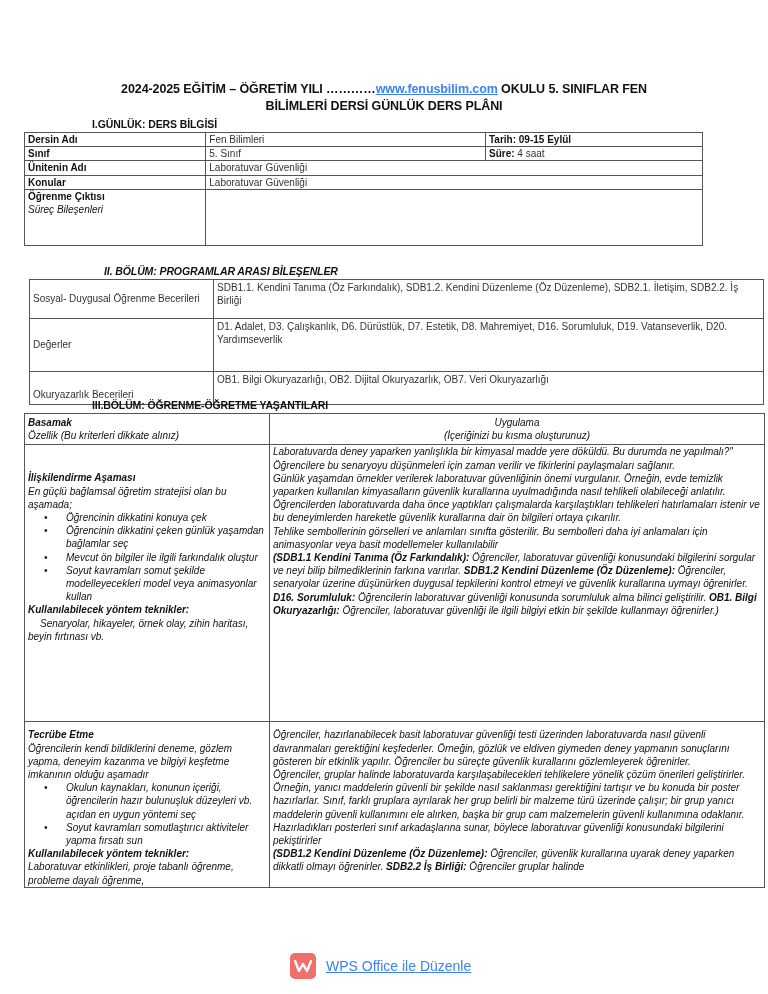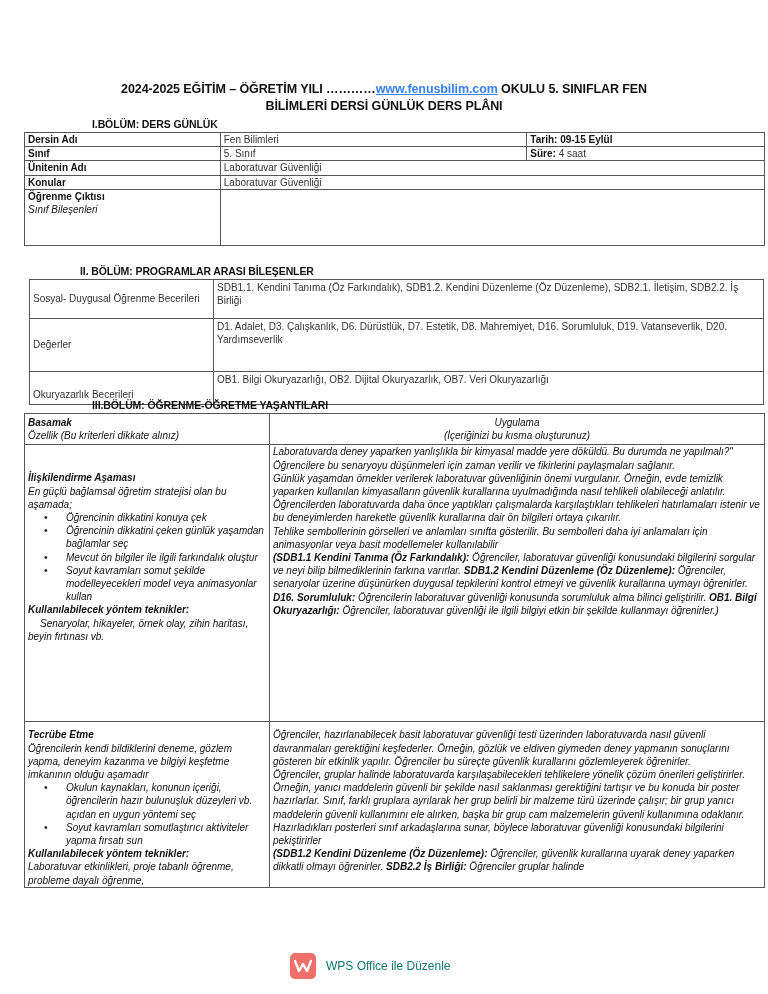--- a/index.html
+++ b/index.html
@@ -16,32 +16,32 @@
     .t1 td { height: 13px; }
     .t2 td { padding: 1px 3px; }
     .gray { color: #333; }
     ul { margin: 0; padding-left: 38px; list-style: none; }
     ul li { position: relative; }
     ul li::before { content: "•"; position: absolute; left: -22px; }
     p { margin: 0; }
     .center { text-align: center; }
     .wps { position: absolute; top: 953px; left: 290px; display: flex; align-items: center; gap: 10px; }
     .wps-logo { width: 26px; height: 26px; border-radius: 5px; background: #ef6f6a; display: flex; align-items: center; justify-content: center; }
-    .wps-text { font-size: 12px; color: #0f766e; }
+    .wps-text { font-size: 14px; color: #3b82f6; text-decoration: underline; }
   </style>
 </head>
 <body>
 
 <div class="title">
   <div><span>2024-2025 EĞİTİM – ÖĞRETİM YILI …………</span><a>www.fenusbilim.com</a><span> OKULU 5. SINIFLAR  FEN</span></div>
   <div>BİLİMLERİ DERSİ GÜNLÜK DERS PLÂNI</div>
 </div>
 
-<div class="section-head" style="top:118px; left:92px;">I.BÖLÜM: DERS GÜNLÜK</div>
-<table class="t1" style="top:132px; left:24px; width:741px;">
+<div class="section-head" style="top:118px; left:92px;">I.GÜNLÜK: DERS BİLGİSİ</div>
+<table class="t1" style="top:132px; left:24px; width:679px;">
   <colgroup>
       <col style="width:196px">
       <col style="width:307px">
       <col style="width:238px">
     </colgroup>
   <tbody>
       <tr>
     <td class="b">Dersin Adı</td>
     <td class="gray">Fen Bilimleri</td>
     <td><span class="b">Tarih:</span><span class="b"> 09-15 Eylül</span></td>
@@ -55,28 +55,28 @@
     <td class="b">Ünitenin Adı</td>
     <td colspan="2" class="gray">Laboratuvar Güvenliği</td>
   </tr>
   <tr>
     <td class="b">Konular</td>
     <td colspan="2" class="gray">Laboratuvar Güvenliği</td>
   </tr>
   <tr>
     <td style="height:55px;">
       <div class="b">Öğrenme Çıktısı</div>
-      <div class="i">Sınıf Bileşenleri</div>
+      <div class="i">Süreç Bileşenleri</div>
     </td>
     <td colspan="2"></td>
   </tr>
 </tbody>
   </table>
 
-<div class="section-head" style="top:265px; left:80px;">II. BÖLÜM: PROGRAMLAR ARASI BİLEŞENLER</div>
+<div class="section-head" style="top:265px; left:104px;font-style:italic;">II. BÖLÜM: PROGRAMLAR ARASI BİLEŞENLER</div>
 <table class="t2" style="top:279px; left:29px; width:735px;">
   <colgroup>
       <col style="width:184px">
       <col>
     </colgroup>
   <tbody>
       <tr>
     <td style="height:36px; vertical-align:middle;" class="gray">Sosyal- Duygusal Öğrenme Becerileri</td>
     <td class="gray">SDB1.1. Kendini Tanıma (Öz Farkındalık), SDB1.2. Kendini Düzenleme (Öz Düzenleme), SDB2.1. İletişim, SDB2.2. İş Birliği</td>
   </tr>

